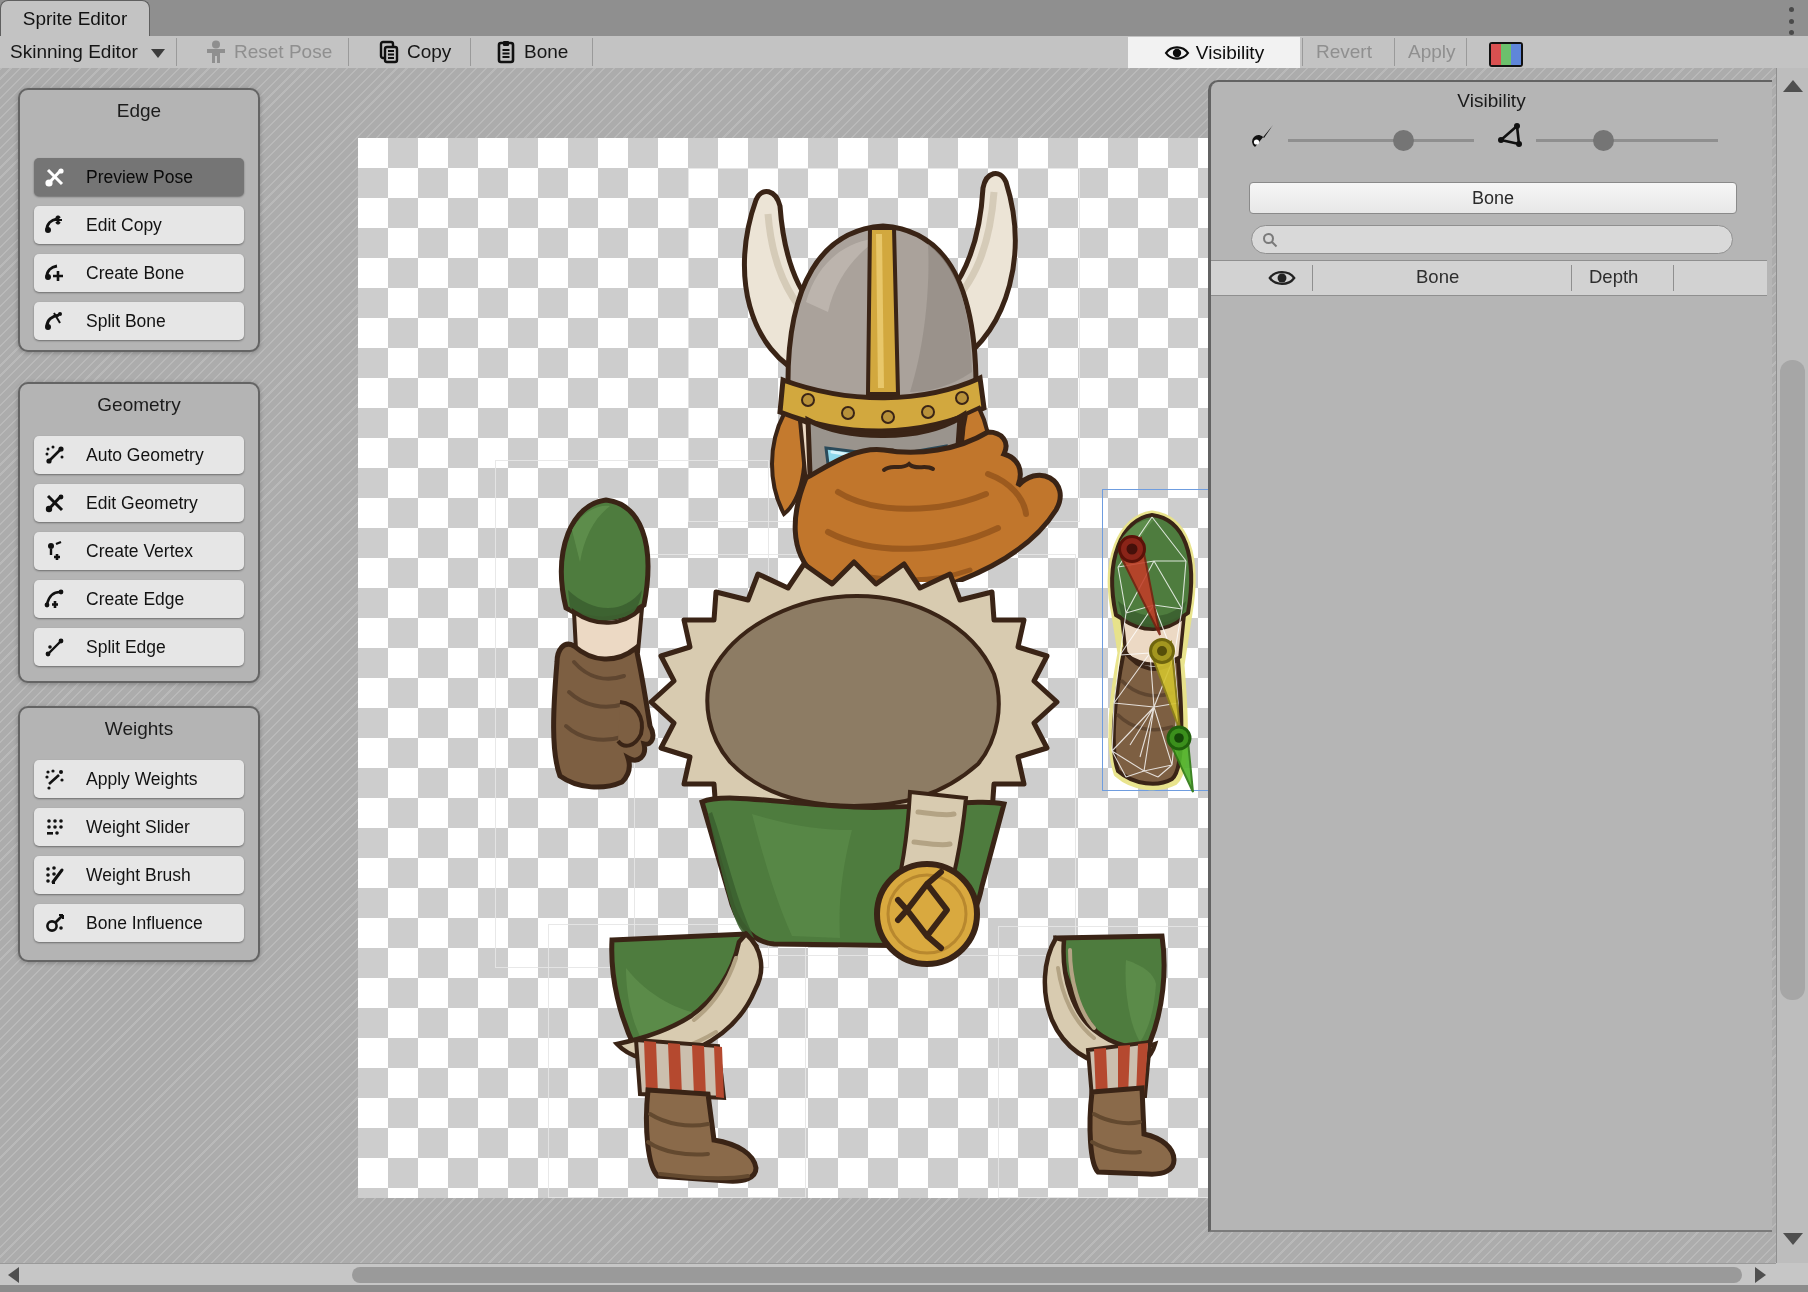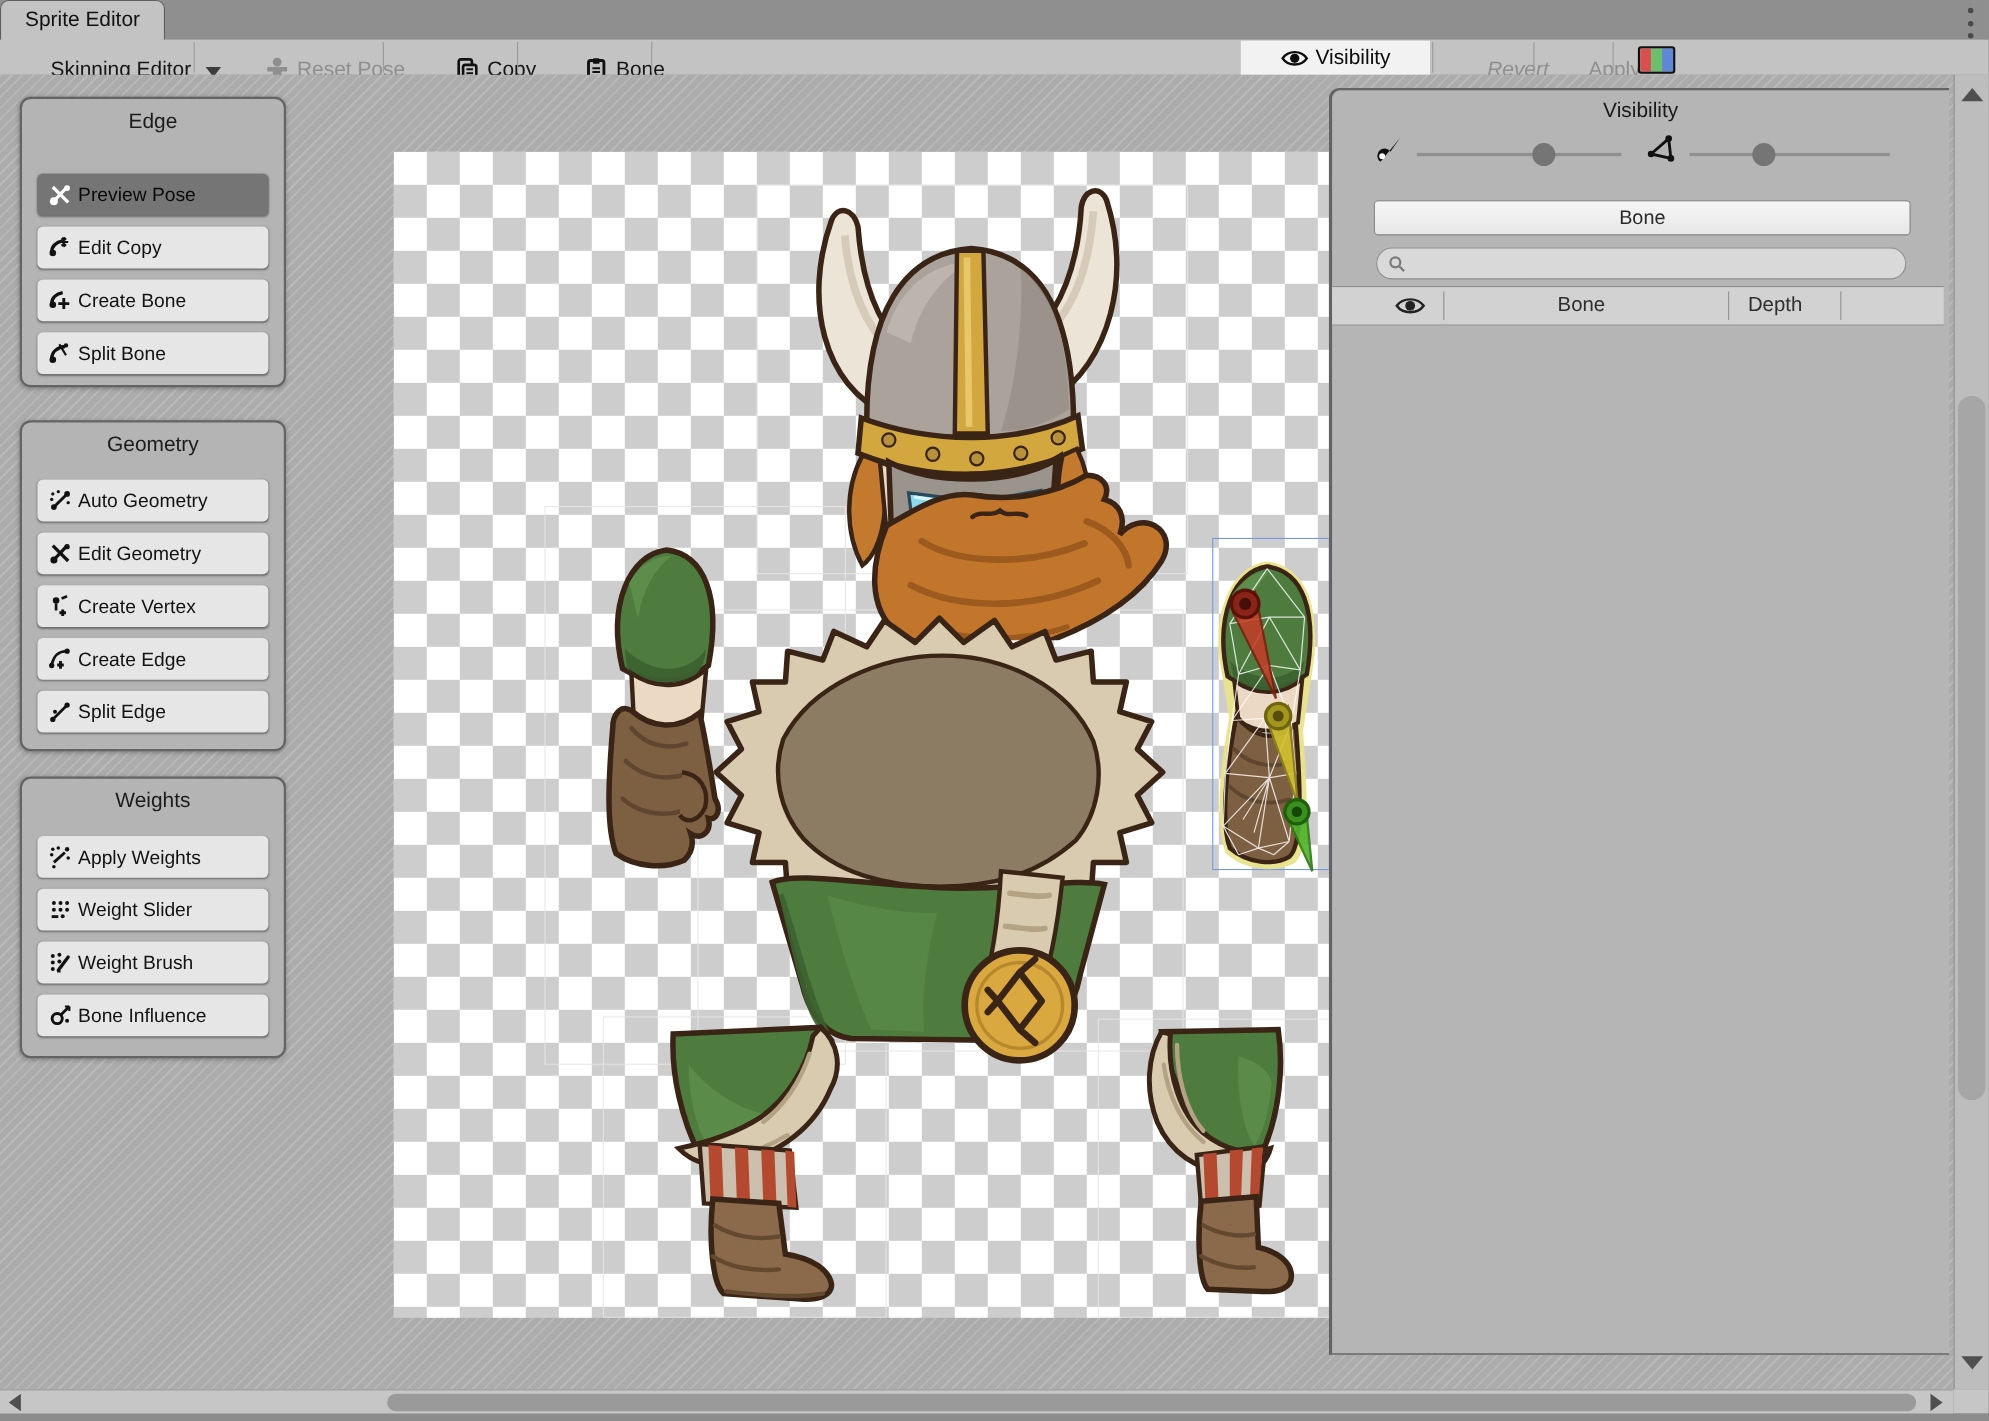--- a/index.html
+++ b/index.html
@@ -10,21 +10,21 @@
   .tabbar{position:absolute;left:0;top:0;width:1808px;height:36px;background:#8f8f8f;}
   .tab{position:absolute;left:0;top:0;width:148px;height:36px;background:#c3c3c3;
        border:1px solid #5f5f5f;border-bottom:none;border-radius:8px 8px 0 0;
        display:flex;align-items:center;justify-content:center;font-size:19px;color:#111;}
   .kebab{position:absolute;right:10px;top:5px;width:14px;height:28px;display:flex;
          flex-direction:column;align-items:center;justify-content:space-between;padding:2px 0;}
   .kebab i{width:5px;height:5px;border-radius:50%;background:#4a4a4a;}
   
   .toolbar{position:absolute;left:0;top:36px;width:1808px;height:32px;background:#c3c3c3;
            border-bottom:1px solid #8a8a8a;font-size:19px;color:#161616;}
-  .titem{position:absolute;top:12px;height:32px;display:flex;align-items:center;gap:7px;margin-left:36px;}
+  .titem{position:absolute;top:0;height:32px;display:flex;align-items:center;gap:7px;}
   .tsep{position:absolute;top:2px;width:1px;height:28px;background:#9a9a9a;}
   .disabled{color:#8f8f8f;}
   .caret{width:0;height:0;border-left:7px solid transparent;border-right:7px solid transparent;
          border-top:9px solid #3c3c3c;margin-left:6px;margin-top:3px;}
   .vis-active{position:absolute;left:1128px;top:1px;width:172px;height:31px;background:#f2f2f2;
               display:flex;align-items:center;justify-content:center;gap:6px;color:#0c0c0c;}
   .swatch{position:absolute;left:1489px;top:6px;width:30px;height:21px;border:2px solid #111;
           border-radius:3px;overflow:hidden;display:flex;}
   .swatch i{flex:1;}
   .tslider-track{position:absolute;left:1540px;top:50px;width:248px;height:3px;background:#979797;}
@@ -37,21 +37,21 @@
     background-image:conic-gradient(#cdcdcd 90deg,#ffffff 90deg 180deg,#cdcdcd 180deg 270deg,#ffffff 270deg);
     background-size:60px 60px;}
   .srect{position:absolute;border:1px solid rgba(230,230,230,.9);}
   .selrect{position:absolute;border:1px solid #6f9ddf;}
   .sprite{position:absolute;}
   
   .tool-panel{position:absolute;left:18px;width:242px;background:#b4b4b4;border:2px solid #646464;
               border-radius:10px;box-sizing:border-box;padding:8px 14px;box-shadow:0 1px 4px rgba(0,0,0,.25);}
   .tp-title{height:26px;display:flex;align-items:center;justify-content:center;font-size:19px;color:#1c1c1c;}
   .tp-btns{display:flex;flex-direction:column;gap:10px;}
-  .tbtn{height:38px;background:#e6e6e6;border-radius:5px;display:flex;align-items:center;gap:5px;
+  .tbtn{height:38px;background:#e6e6e6;border-radius:5px;display:flex;align-items:center;gap:20px;
         padding:0 10px;font-size:17.5px;color:#121212;box-shadow:0 1px 2px rgba(0,0,0,.4);}
   .tbtn.sel{background:#757575;color:#0a0a0a;}
   .tbtn svg{flex:0 0 auto;}
   
   .vpanel{position:absolute;left:1208px;top:80px;width:564px;height:1152px;background:#b5b5b5;
           border-left:3px solid #636363;border-top:2px solid #636363;border-bottom:2px solid #7a7a7a;
           border-radius:10px 0 0 0;box-sizing:border-box;}
   .vp-title{position:absolute;left:0;top:8px;width:100%;text-align:center;font-size:19px;color:#1a1a1a;}
   .track{position:absolute;height:3px;background:#8f8f8f;}
   .knob{position:absolute;width:21px;height:21px;border-radius:50%;background:#757575;}
@@ -136,21 +136,21 @@
     <div class="tsep" style="left:592px;"></div>
 
     <div class="vis-active">
       <svg width="26" height="18" viewBox="0 0 26 18">
         <path d="M2,9 C7,1.5 19,1.5 24,9 C19,16.5 7,16.5 2,9 Z" fill="none" stroke="#0c0c0c" stroke-width="2.2"></path>
         <circle cx="13" cy="9" r="4.2" fill="#0c0c0c"></circle>
       </svg>
       <span>Visibility</span>
     </div>
     <div class="tsep" style="left:1302px;"></div>
-    <div class="titem disabled" style="left:1316px;font-style:italic;">
+    <div class="titem disabled" style="left:1316px;">
       <span>Revert</span>
     </div>
     <div class="tsep" style="left:1394px;"></div>
     <div class="titem disabled" style="left:1408px;">
       <span>Apply</span>
     </div>
     <div class="tsep" style="left:1466px;"></div>
 
     <div class="swatch">
       <i style="background:#d95050;"></i>

